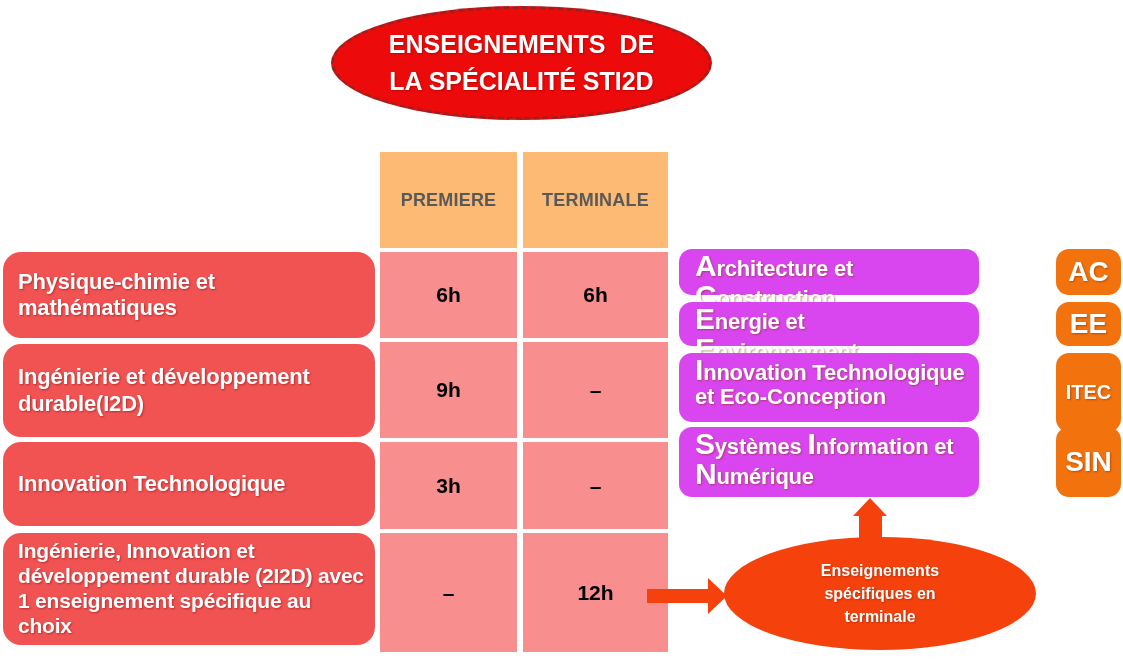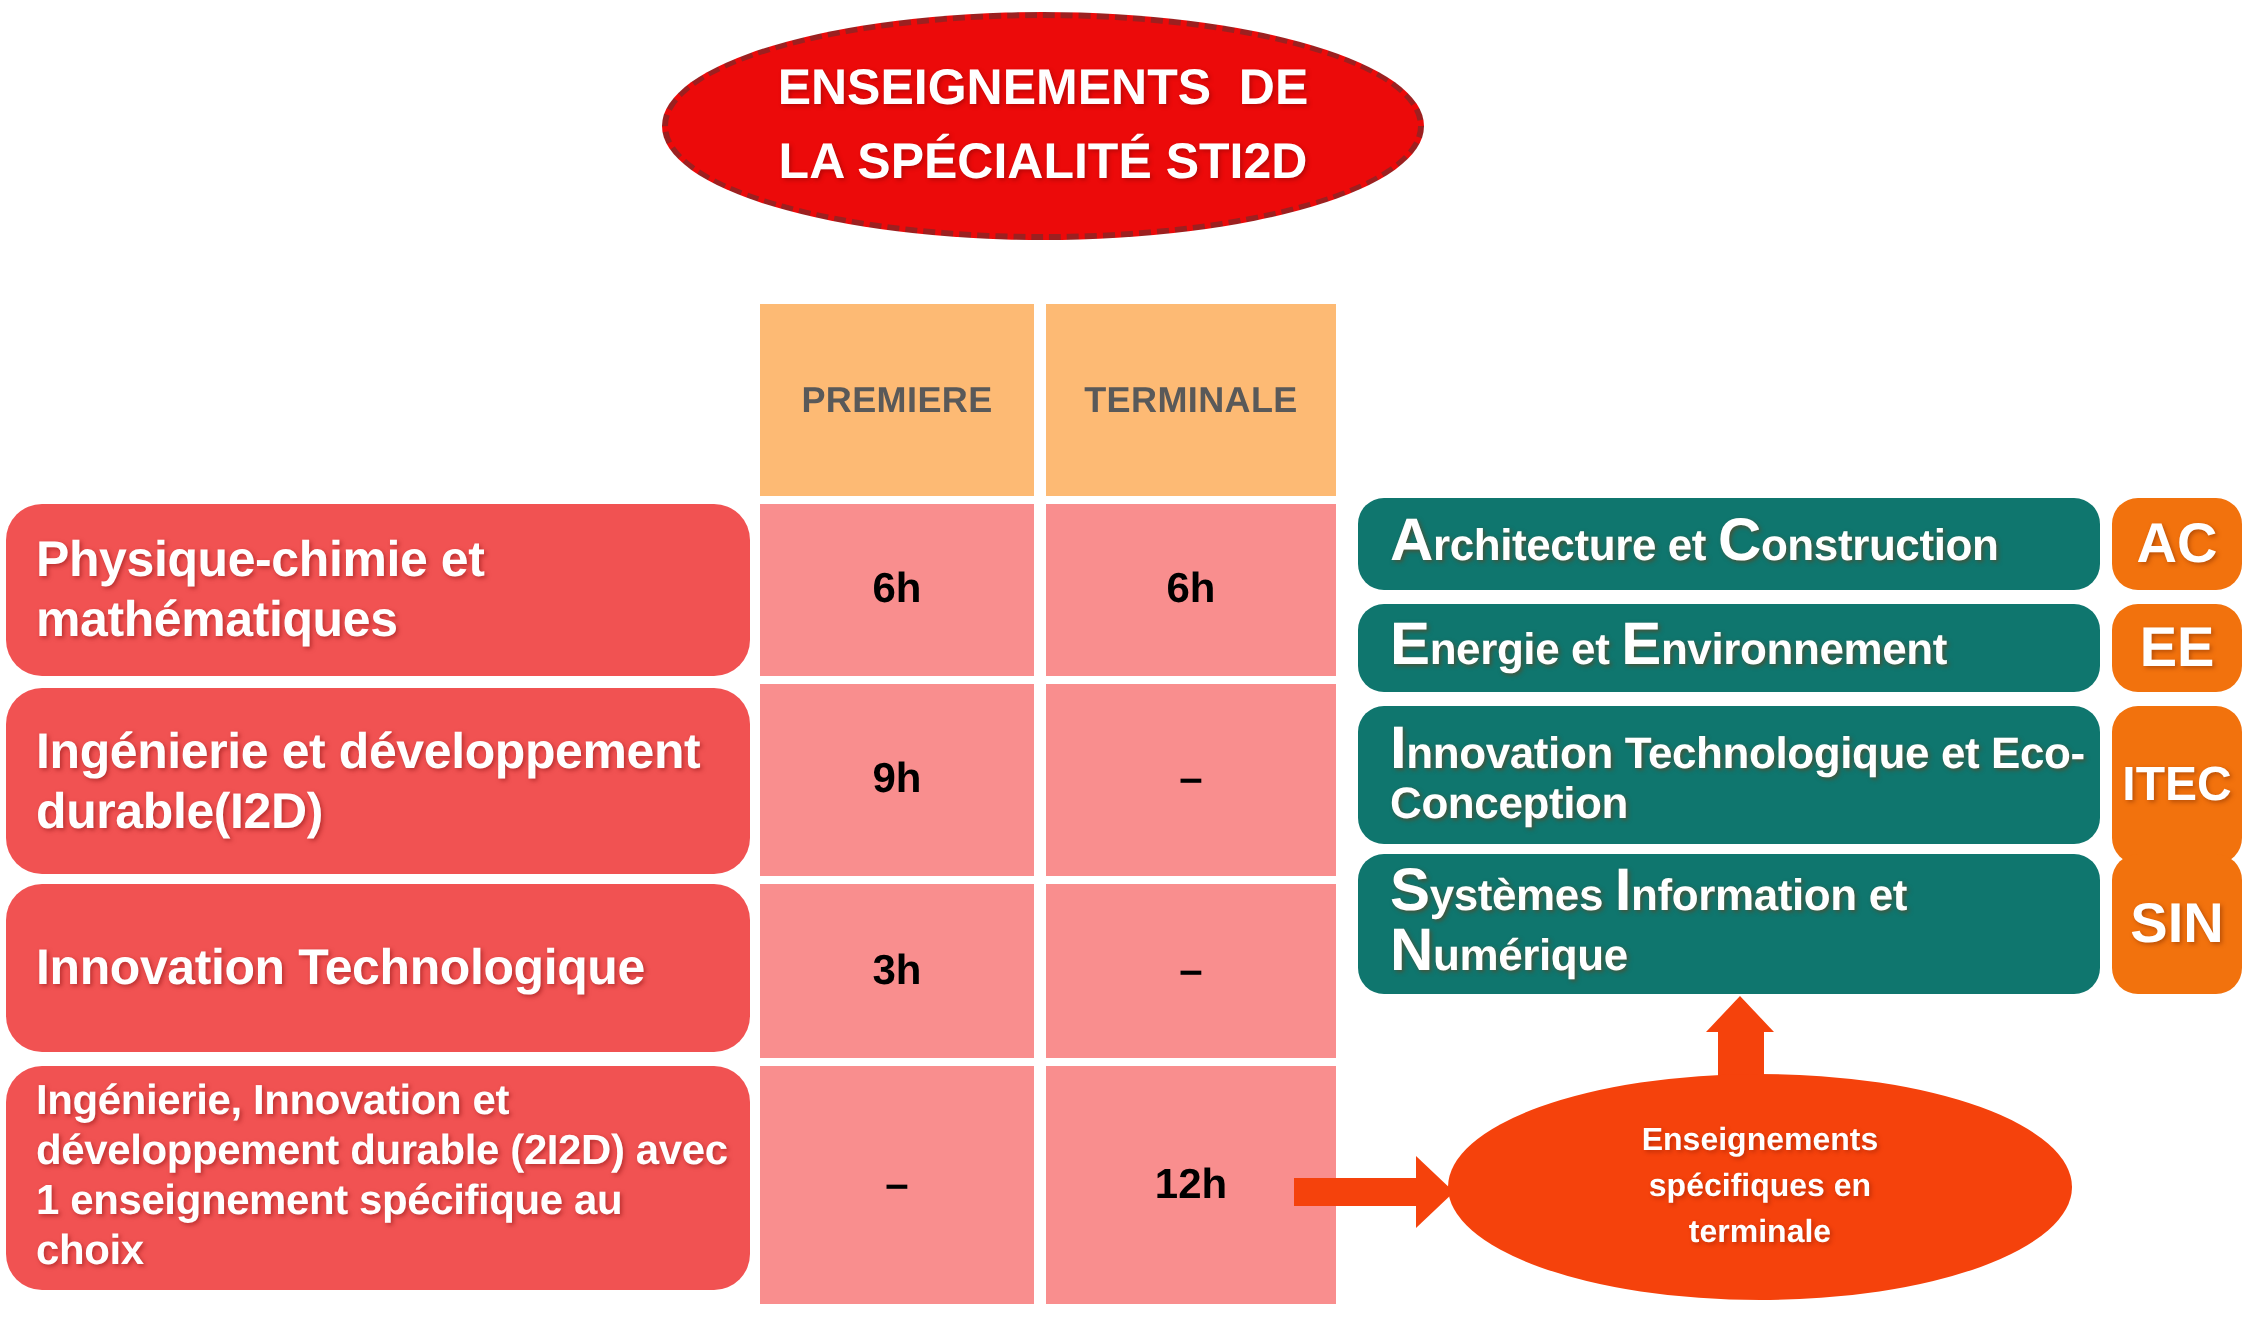--- a/index.html
+++ b/index.html
@@ -32,21 +32,21 @@
   }
 
   
   .course {
     position: absolute;
     left: 3px; width: 372px;
     background: #f15252;
     border-radius: 18px;
     color: #ffffff;
     font-weight: bold;
-    font-size: 25px;
+    font-size: 22px;
     line-height: 1.2;
     letter-spacing: -0.2px;
     padding: 6px 10px 6px 15px;
     display: flex; flex-direction: column; justify-content: center;
     text-shadow: 1px 1px 2px rgba(140,20,20,.55);
   }
   .course1 { top: 252px; height: 86px; }
   .course2 { top: 344px; height: 93px; }
   .course3 { top: 442px; height: 84px; }
   .course4 { top: 533px; height: 112px; font-size: 21px; line-height: 1.18; }
@@ -72,30 +72,30 @@
     background: #f98e8e;
     color: #000000;
     font-weight: bold;
     font-size: 21px;
     display: flex; align-items: center; justify-content: center;
   }
 
   
   .spec {
     position: absolute;
-    left: 679px; width: 371px;
-    background: #0f766e;
+    left: 679px; width: 300px;
+    background: #d946ef;
     border-radius: 13px;
     color: #ffffff;
     font-weight: bold;
     font-size: 22px;
     line-height: 1.08;
     letter-spacing: -0.2px;
     padding: 2px 6px 4px 16px;
-    display: flex; flex-direction: column; justify-content: center;
+    display: flex; flex-direction: column; justify-content: flex-start;
     text-shadow: 1px 1px 2px rgba(130,45,0,.5);
   }
   .spec .biglet { font-size: 30px; line-height: 1; }
   .spec1 { top: 249px; height: 46px; }
   .spec2 { top: 302px; height: 44px; }
   .spec3 { top: 353px; height: 69px; }
   .spec4 { top: 427px; height: 70px; }
 
   .badge {
     position: absolute;
@@ -103,21 +103,21 @@
     background: #f2720d;
     border-radius: 13px;
     color: #ffffff;
     font-weight: bold;
     font-size: 28px;
     display: flex; align-items: center; justify-content: center;
     text-shadow: 1px 1px 2px rgba(130,45,0,.5);
   }
   .badge1 { top: 249px; height: 46px; }
   .badge2 { top: 302px; height: 44px; }
-  .badge3 { top: 353px; height: 79px; font-size: 24px; }
+  .badge3 { top: 353px; height: 79px; font-size: 20px; }
   .badge4 { top: 427px; height: 70px; }
 
   
   .callout {
     position: absolute;
     left: 724px; top: 537px;
     width: 312px; height: 113px;
     background: #f5420c;
     border-radius: 50%;
     display: flex; align-items: center; justify-content: center;

